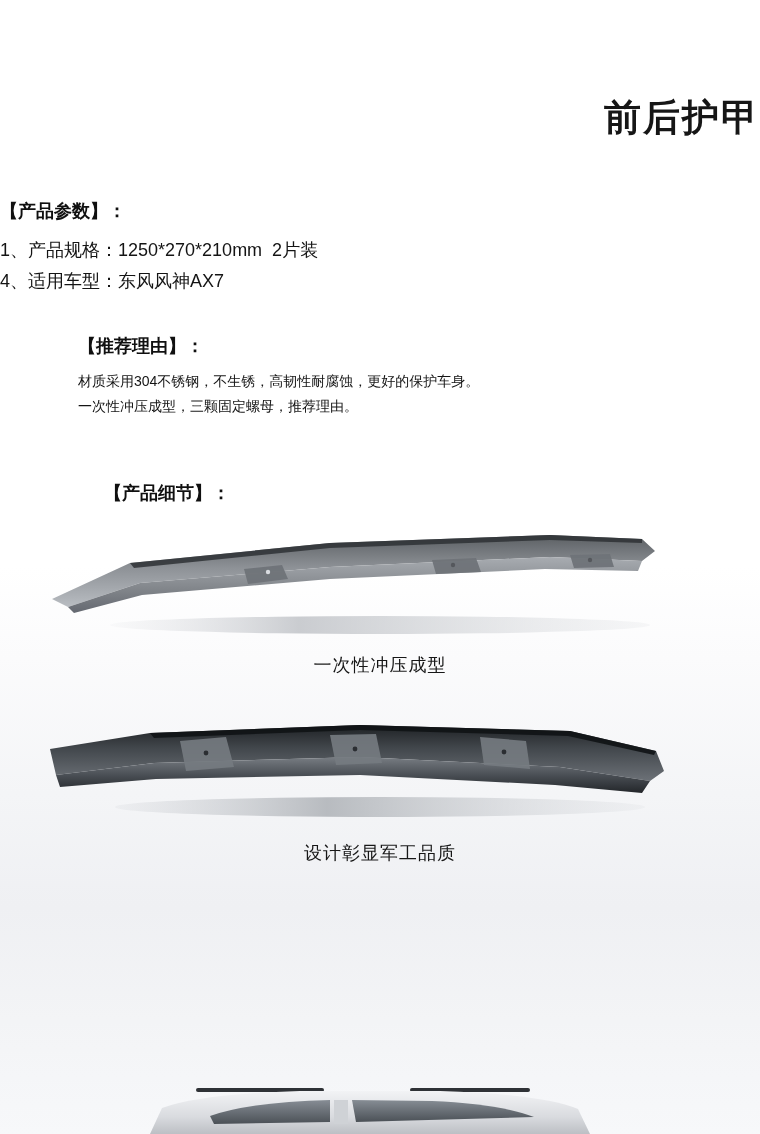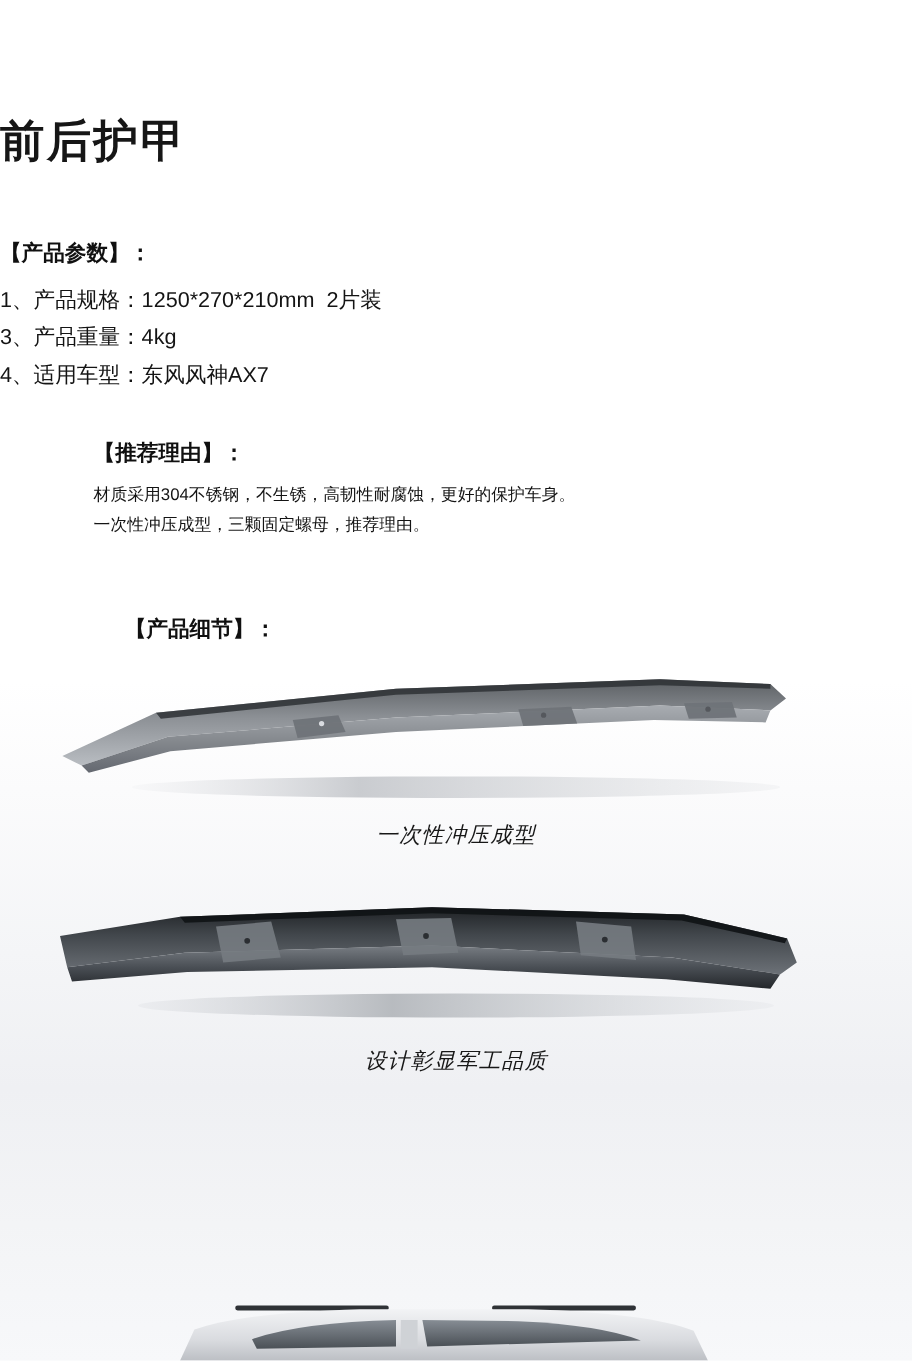--- a/index.html
+++ b/index.html
@@ -26,21 +26,21 @@
        #ffffff 50%,
        #fbfbfc 58%,
        #f4f5f7 70%,
        #eff0f3 80%,
        #f3f4f6 90%,
        #f7f8fa 100%);
   }
 
   .title-block {
     padding-top: 96px;
-    text-align: left;
+    text-align: right;
   }
   .title-cn {
     font-size: 37px;
     font-weight: bold;
     letter-spacing: 2px;
     color: #161616;
     margin: 0;
     line-height: 1.2;
   }
   .title-en {
@@ -83,21 +83,20 @@
   }
 
   .detail-block {
     margin-top: 60px;
     padding-left: 104px;
   }
 
   .figure {
     text-align: center;
     margin-top: 6px;
-    font-style: italic;
   }
   .figure-caption {
     font-size: 18px;
     color: #171717;
     margin-top: 6px;
     letter-spacing: 1px;
   }
 
   .img-wrap {
     width: 760px;
@@ -121,21 +120,20 @@
 
 <div class="page">
 
   <div class="title-block">
     <h1 class="title-cn">前后护甲</h1>
   </div>
 
   <div class="spec-block">
     <p class="section-heading">【产品参数】：</p>
     <p class="spec-line">1、产品规格：1250*270*210mm  2片装</p>
-    <p class="spec-line">3、产品重量：4kg</p>
     <p class="spec-line">4、适用车型：东风风神AX7</p>
   </div>
 
   <div class="reason-block">
     <p class="section-heading">【推荐理由】：</p>
     <p class="reason-line">材质采用304不锈钢，不生锈，高韧性耐腐蚀，更好的保护车身。</p>
     <p class="reason-line">一次性冲压成型，三颗固定螺母，推荐理由。</p>
   </div>
 
   <div class="detail-block">

